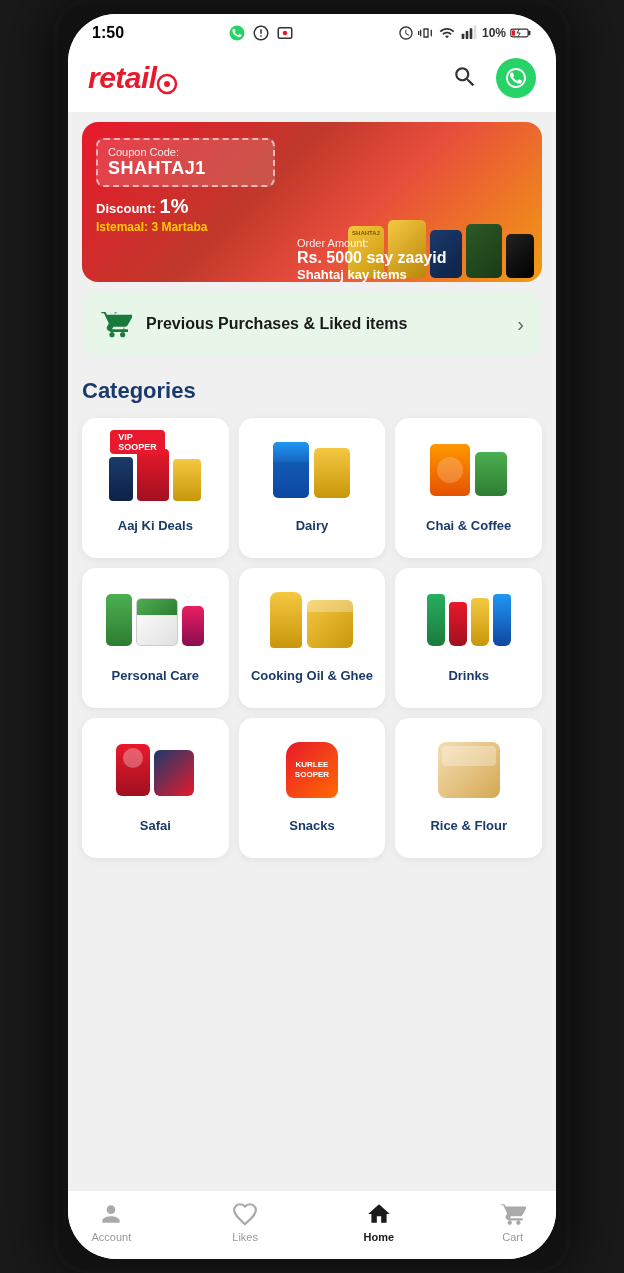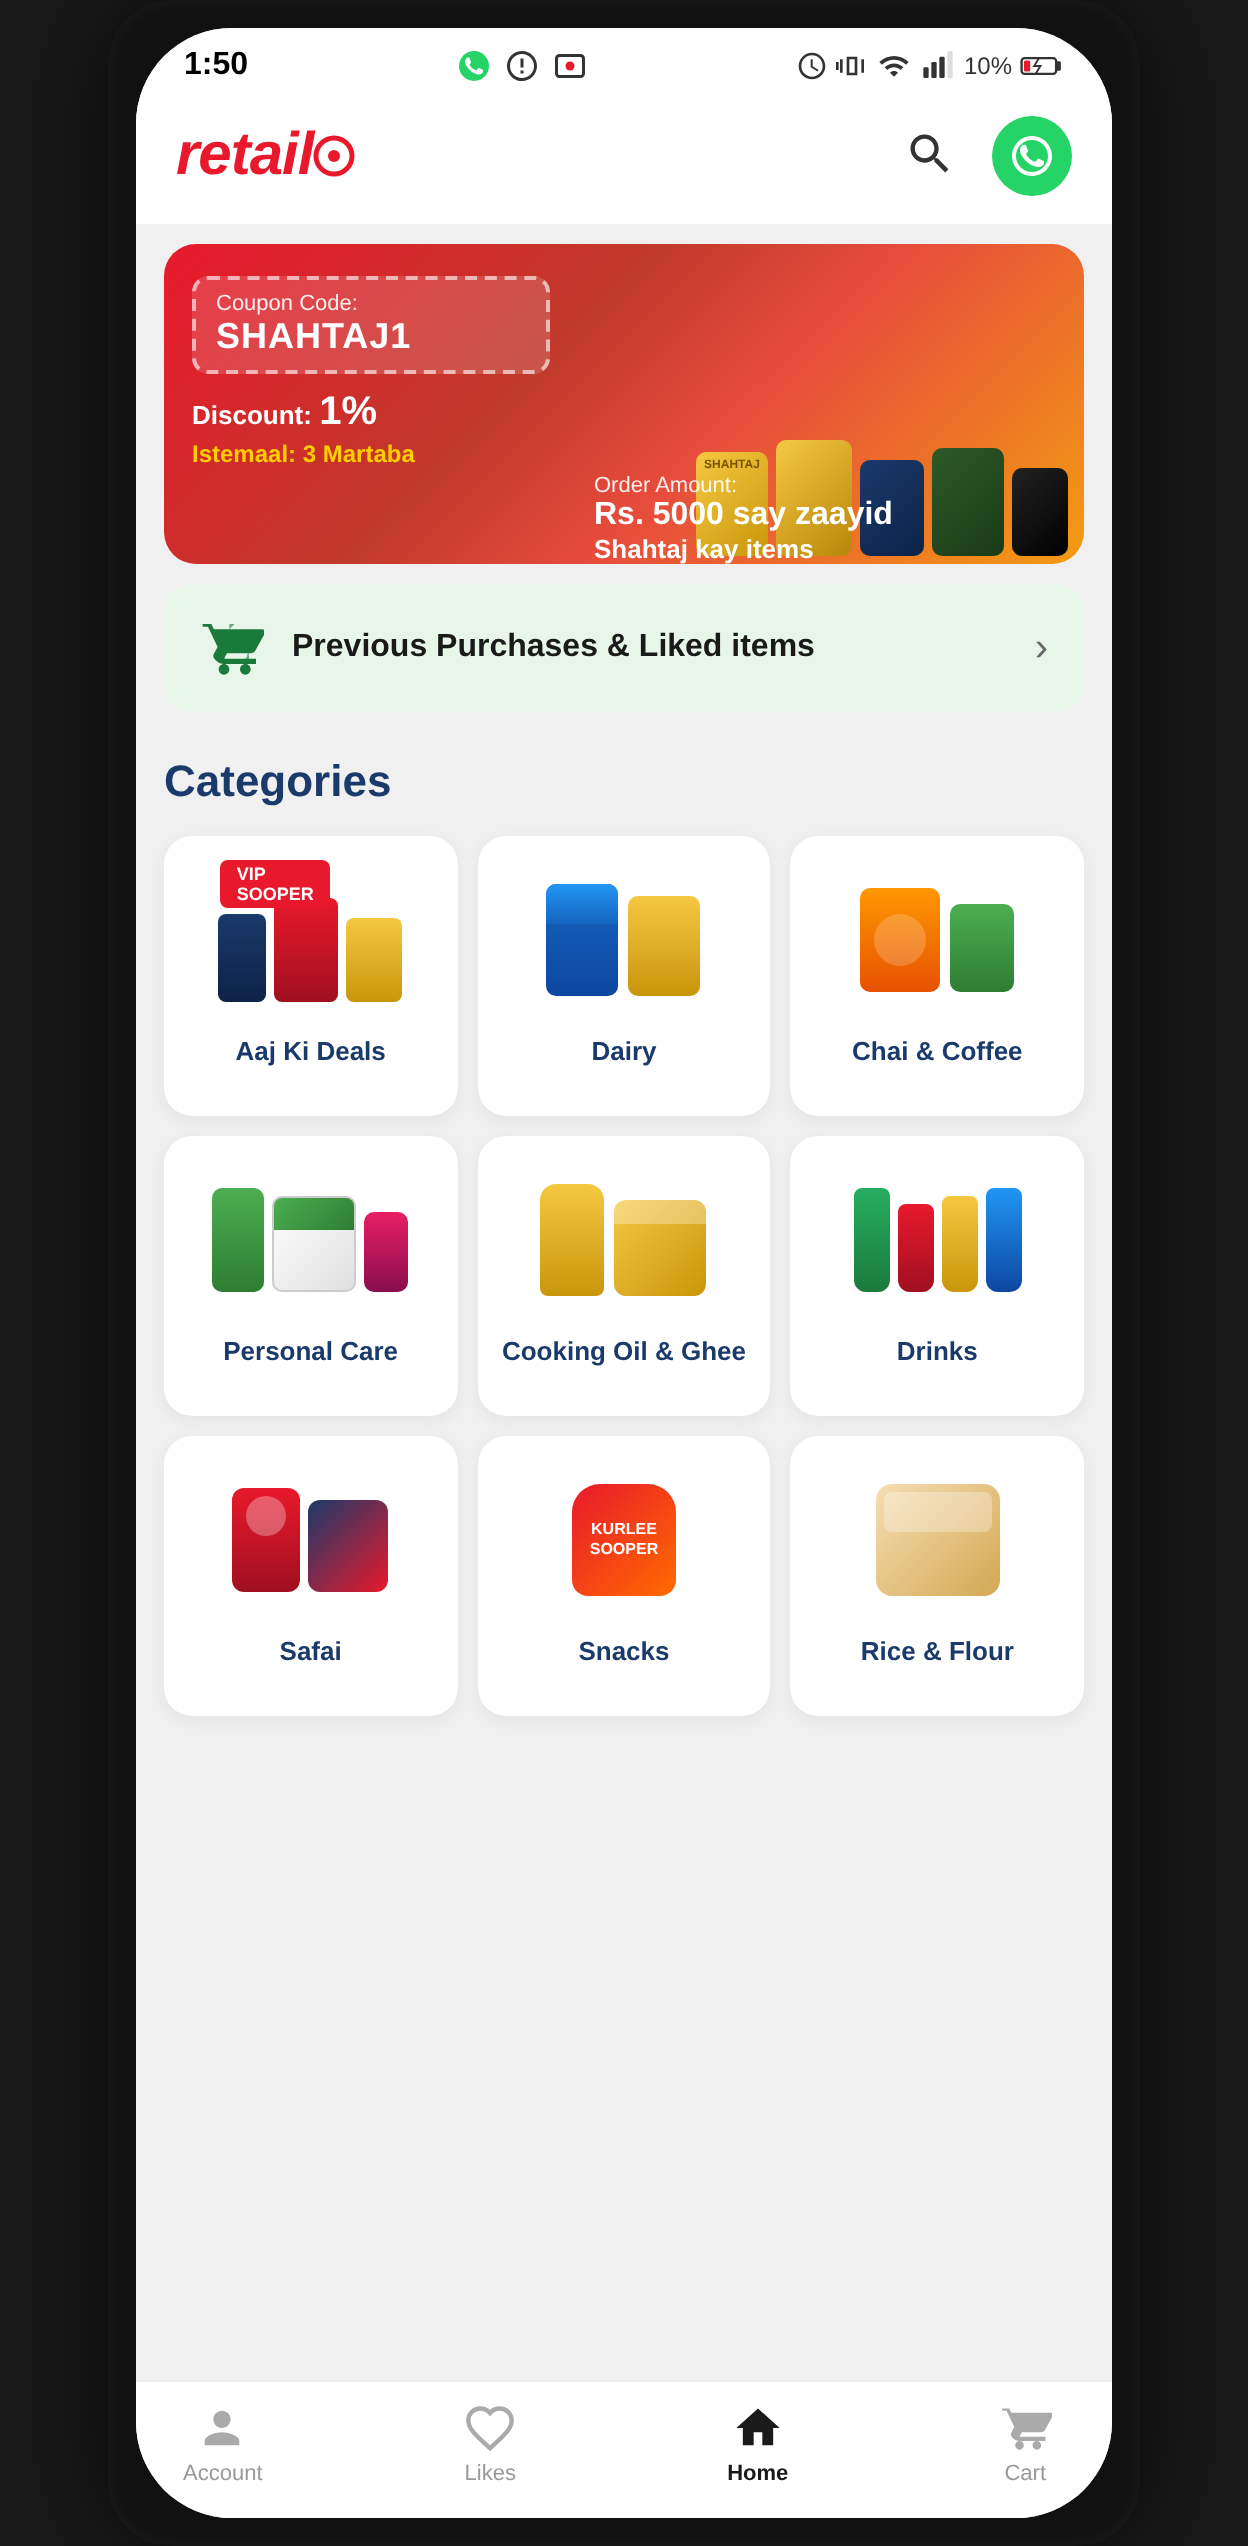--- a/index.html
+++ b/index.html
@@ -382,34 +382,34 @@
         <svg width="18" height="16" viewBox="0 0 24 24">
           <path d="M1 9l2 2c4.97-4.97 13.03-4.97 18 0l2-2C16.93 2.93 7.08 2.93 1 9zm8 8l3 3 3-3c-1.65-1.66-4.34-1.66-6 0zm-4-4l2 2c2.76-2.76 7.24-2.76 10 0l2-2C15.14 9.14 8.87 9.14 5 13z" fill="#333"></path>
         </svg>
 
         <svg width="18" height="16" viewBox="0 0 24 24">
           <rect x="1" y="13" width="4" height="8" rx="1" fill="#333"></rect>
           <rect x="7" y="9" width="4" height="12" rx="1" fill="#333"></rect>
           <rect x="13" y="5" width="4" height="16" rx="1" fill="#333"></rect>
           <rect x="19" y="1" width="4" height="20" rx="1" fill="#ddd"></rect>
         </svg>
-        <span style="font-size:12px;font-weight:400;color:#333;">10%</span>
+        <span style="font-size:12px;font-weight:700;color:#333;">10%</span>
 
         <svg width="22" height="14" viewBox="0 0 28 14">
           <rect x="1" y="2" width="22" height="10" rx="2" fill="none" stroke="#333" stroke-width="1.5"></rect>
           <rect x="23" y="4" width="3" height="6" rx="1" fill="#333"></rect>
           <rect x="2.5" y="3.5" width="4" height="7" rx="1" fill="#e8192c"></rect>
 
           <path d="M12 2l-3 5h4l-3 5" stroke="#333" stroke-width="1.2" fill="none"></path>
         </svg>
       </div>
     </div>
 
     <div class="app-header">
-      <div style="display:flex;align-items:center;">
+      <div style="display:flex;align-items:flex-end;">
         <span style="font-size:30px;font-weight:800;font-style:italic;color:#e8192c;letter-spacing:-0.5px;">retail</span>
         <svg width="22" height="22" viewBox="0 0 22 22" style="margin-left:-1px;">
           <circle cx="11" cy="11" r="9" fill="none" stroke="#e8192c" stroke-width="2.5"></circle>
           <circle cx="11" cy="11" r="3" fill="#e8192c"></circle>
         </svg>
       </div>
       <div class="header-icons">
         <button class="search-btn">
           <svg width="26" height="26" viewBox="0 0 24 24">
             <path d="M15.5 14h-.79l-.28-.27C15.41 12.59 16 11.11 16 9.5 16 5.91 13.09 3 9.5 3S3 5.91 3 9.5 5.91 16 9.5 16c1.61 0 3.09-.59 4.23-1.57l.27.28v.79l5 4.99L20.49 19l-4.99-5zm-6 0C7.01 14 5 11.99 5 9.5S7.01 5 9.5 5 14 7.01 14 9.5 11.99 14 9.5 14z" fill="#333"></path>

